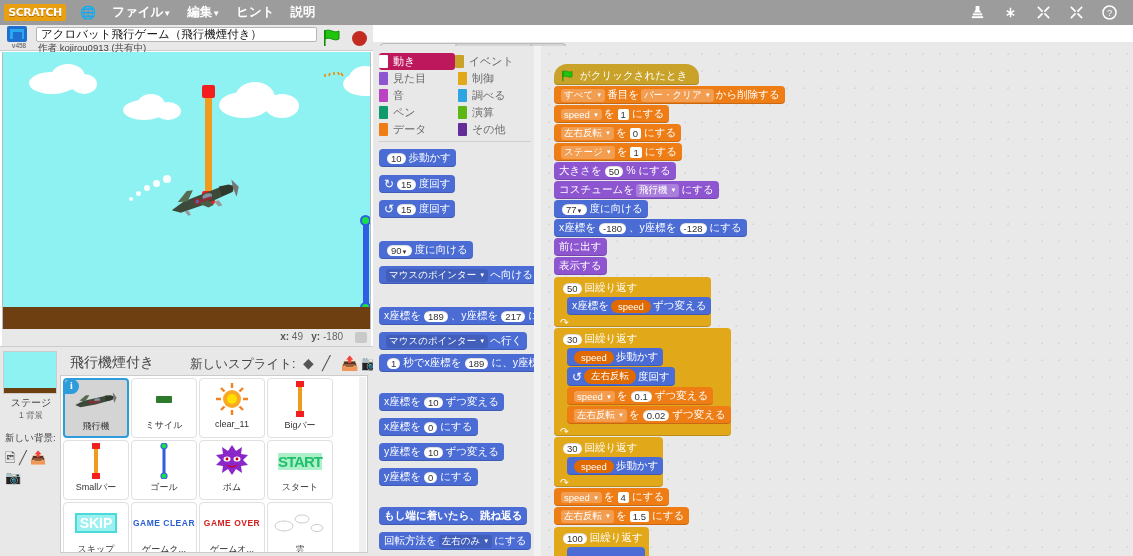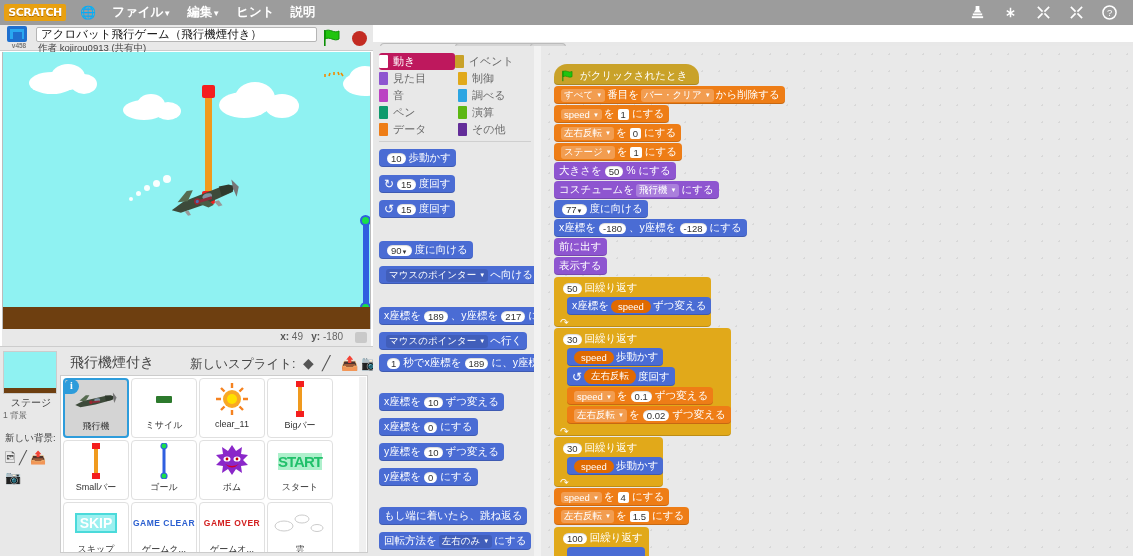--- a/index.html
+++ b/index.html
@@ -63,21 +63,21 @@
   #spritepane { position:absolute; left:0; top:346px; width:373px; height:210px;
     background:#e8e8e8; border-top:1px solid #ccc; }
   #sp-head { position:absolute; left:60px; top:4px; width:313px; height:24px; }
   #sp-title { position:absolute; left:10px; top:3px; font-size:14px; color:#444; }
   #sp-new { position:absolute; left:130px; top:5px; font-size:12.5px; color:#444; }
   .newicon { position:absolute; top:4px; color:#555; font-size:14px; }
   #stagecol { position:absolute; left:3px; top:4px; width:56px; }
   #stagethumb { width:54px;height:43px;background:#8ff2f2;border:1px solid #ccc; position:relative;}
   #stagethumb .g { position:absolute;left:0;bottom:0;width:100%;height:5px;background:#6e3f10; }
   #stagelabel { text-align:center;font-size:10px;color:#444;margin-top:2px; }
-  #stagesub { text-align:left;font-size:8.5px;color:#666; }
+  #stagesub { text-align:center;font-size:8.5px;color:#666; }
   #newbg { font-size:9.5px;color:#444;margin-top:10px; margin-left:2px;}
   #newbgicons { margin-top:3px; margin-left:2px; color:#555; font-size:13px; }
   #spritelist { position:absolute; left:60px; top:28px; width:308px; height:178px;
     background:#fff; border:1px solid #ccc; overflow:hidden; }
   .spr { float:left; width:66px; height:60px; margin:2px 0 0 2px;
     background:#fff; border:1px solid #e0e0e0; border-radius:4px; position:relative;
     text-align:center; }
   .spr.sel { background:#d4d4d4; border:2px solid #2d9cdb; }
   .spr .thumb { height:40px; display:flex; align-items:center; justify-content:center;
      overflow:hidden; }
@@ -471,21 +471,21 @@
     <div class="blk motion" style="margin-top:6px;">
         <span>y座標を</span>
         <span class="onum">10</span>
         <span>ずつ変える</span>
       </div><br>
     <div class="blk motion" style="margin-top:6px;">
         <span>y座標を</span>
         <span class="onum">0</span>
         <span>にする</span>
       </div><br>
-    <div class="blk motion" style="margin-top:20px;">
+    <div class="blk motion" style="margin-top:20px;font-weight:bold;">
         <span>もし端に着いたら、跳ね返る</span>
       </div><br>
     <div class="blk motion" style="margin-top:6px;">
         <span>回転方法を</span>
         <span class="drop"><span>左右のみ</span><span class="ar">▼</span></span>
         <span>にする</span>
       </div>
   </div>
 </div>
 <div id="palscroll"></div>

